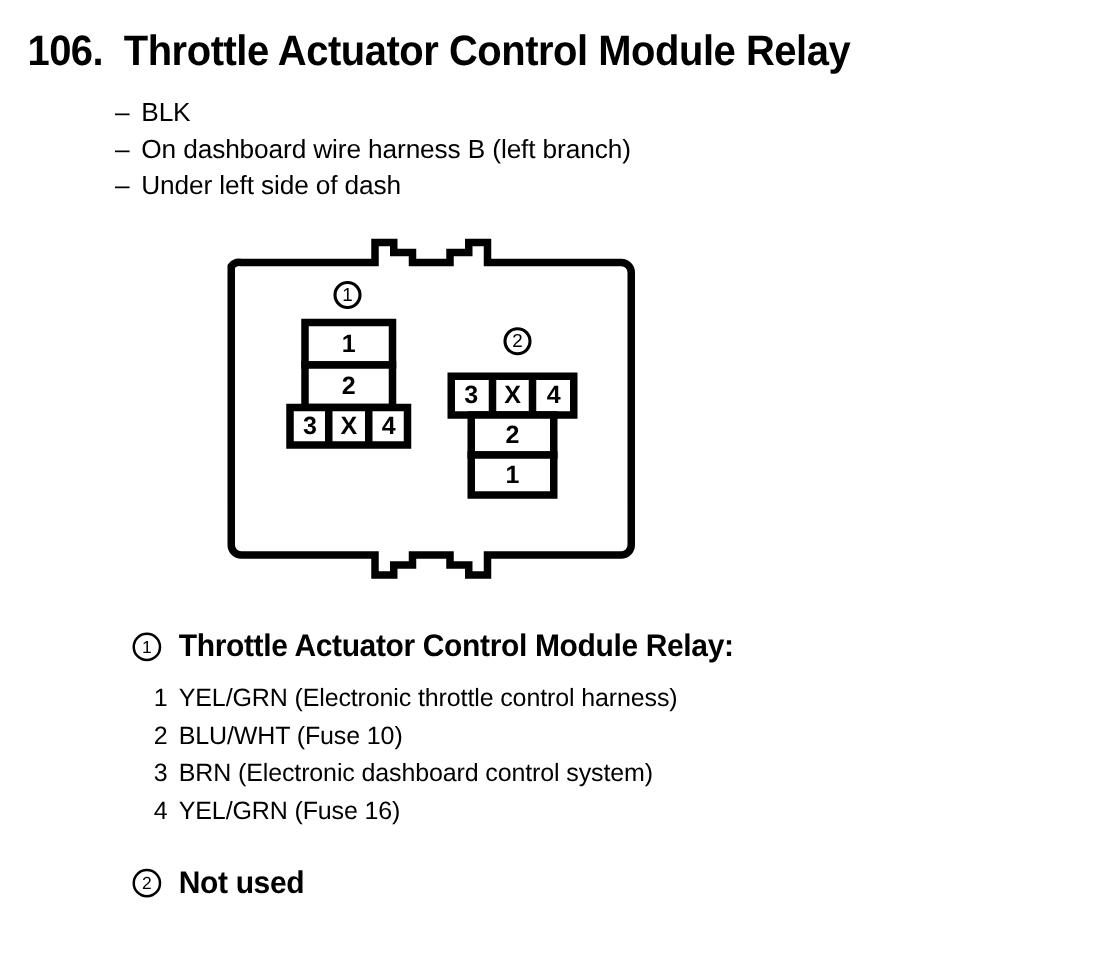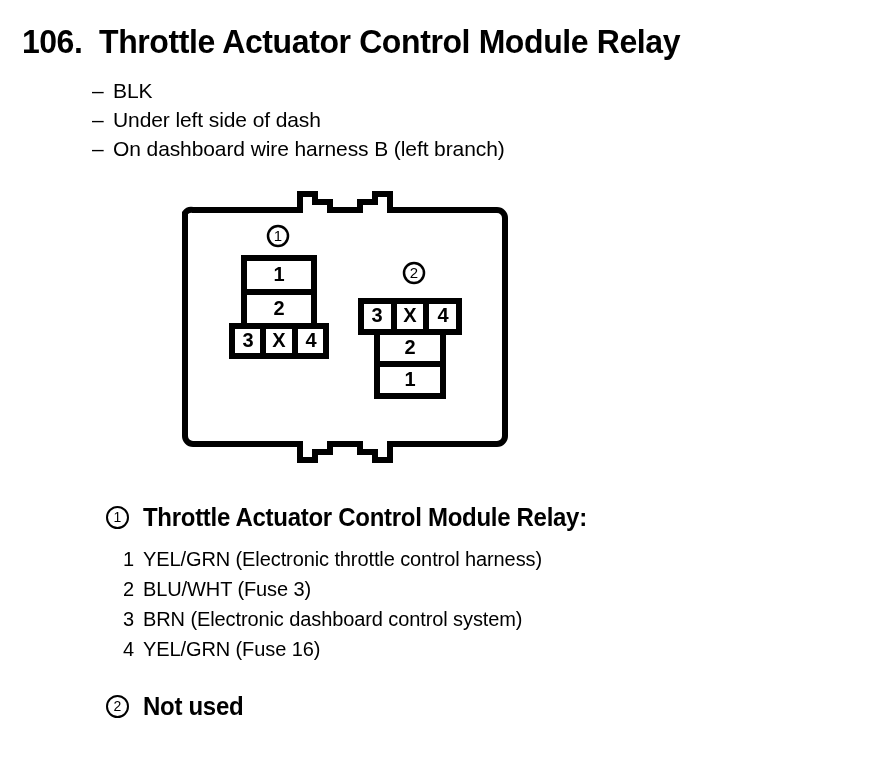--- a/index.html
+++ b/index.html
@@ -165,24 +165,24 @@
   <div class="title-row">
     <span class="title-number">106.</span>
     <span class="title-text">Throttle Actuator Control Module Relay</span>
   </div>
 
   <div class="notes">
     <div class="note-line">
       <span class="note-dash">–</span><span>BLK</span>
     </div>
     <div class="note-line">
+      <span class="note-dash">–</span><span>On dashboard wire harness B (left branch)</span>
+    </div>
+    <div class="note-line">
       <span class="note-dash">–</span><span>Under left side of dash</span>
-    </div>
-    <div class="note-line">
-      <span class="note-dash">–</span><span>On dashboard wire harness B (left branch)</span>
     </div>
   </div>
 
   <div class="diagram">
     <svg width="380" height="290" viewBox="0 0 380 290" xmlns="http://www.w3.org/2000/svg">
 
       <g>
         <path d="M 25,36 L 25,33 A 8,8 0 0 1 33,30 L 140,30 L 140,14 L 155,14 L 155,22 L 170,22 L 170,30 L 200,30 L 200,22 L 215,22 L 215,14 L 230,14 L 230,30 L 337,30 A 8,8 0 0 1 345,38 L 345,256 A 8,8 0 0 1 337,264 L 230,264 L 230,280 L 215,280 L 215,272 L 200,272 L 200,264 L 170,264 L 170,272 L 155,272 L 155,280 L 140,280 L 140,264 L 33,264 A 8,8 0 0 1 25,256 L 25,38 Z" fill="none" stroke="#000000" stroke-width="6" stroke-linejoin="miter"></path>
       </g>
 
@@ -239,21 +239,21 @@
       <span class="legend-title">Throttle Actuator Control Module Relay:</span>
     </div>
 
     <div class="pin-list">
       <div class="pin-row">
         <span class="pin-num">1</span>
         <span class="pin-desc">YEL/GRN (Electronic throttle control harness)</span>
       </div>
       <div class="pin-row">
         <span class="pin-num">2</span>
-        <span class="pin-desc">BLU/WHT (Fuse 3)</span>
+        <span class="pin-desc">BLU/WHT (Fuse 10)</span>
       </div>
       <div class="pin-row">
         <span class="pin-num">3</span>
         <span class="pin-desc">BRN (Electronic dashboard control system)</span>
       </div>
       <div class="pin-row">
         <span class="pin-num">4</span>
         <span class="pin-desc">YEL/GRN (Fuse 16)</span>
       </div>
     </div>

